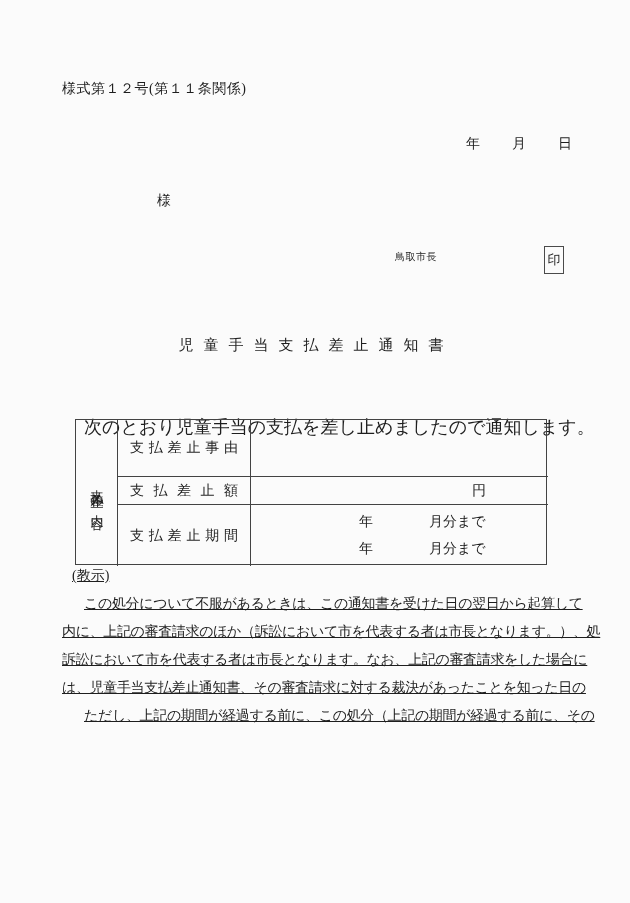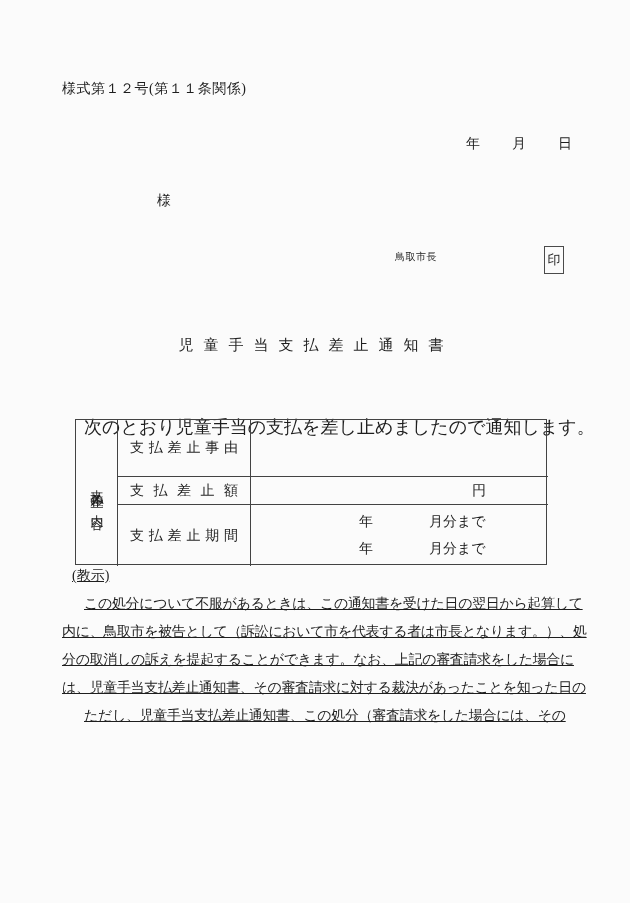--- a/index.html
+++ b/index.html
@@ -151,19 +151,19 @@
       <div class="period-line">
         <span>年</span>
         <span>月分まで</span>
       </div>
     </div>
   </div>
 
   <div class="abs notice">
     <div class="notice-heading">(教示)</div>
     <div class="bline ind">この処分について不服があるときは、この通知書を受けた日の翌日から起算して</div>
-    <div class="bline">内に、鳥取市を被告として（訴訟において市を代表する者は市長となります。）、処</div>
-    <div class="bline">分の取消しの訴えを提起することができます。なお、上記の審査請求をした場合に</div>
+    <div class="bline">内に、上記の審査請求のほか（訴訟において市を代表する者は市長となります。）、処</div>
+    <div class="bline">訴訟において市を代表する者は市長となります。なお、上記の審査請求をした場合に</div>
     <div class="bline">は、児童手当支払差止通知書、その審査請求に対する裁決があったことを知った日の</div>
-    <div class="bline ind">ただし、児童手当支払差止通知書、この処分（審査請求をした場合には、その</div>
+    <div class="bline ind">ただし、上記の期間が経過する前に、この処分（上記の期間が経過する前に、その</div>
   </div>
 
 </div>
 
 </body></html>

